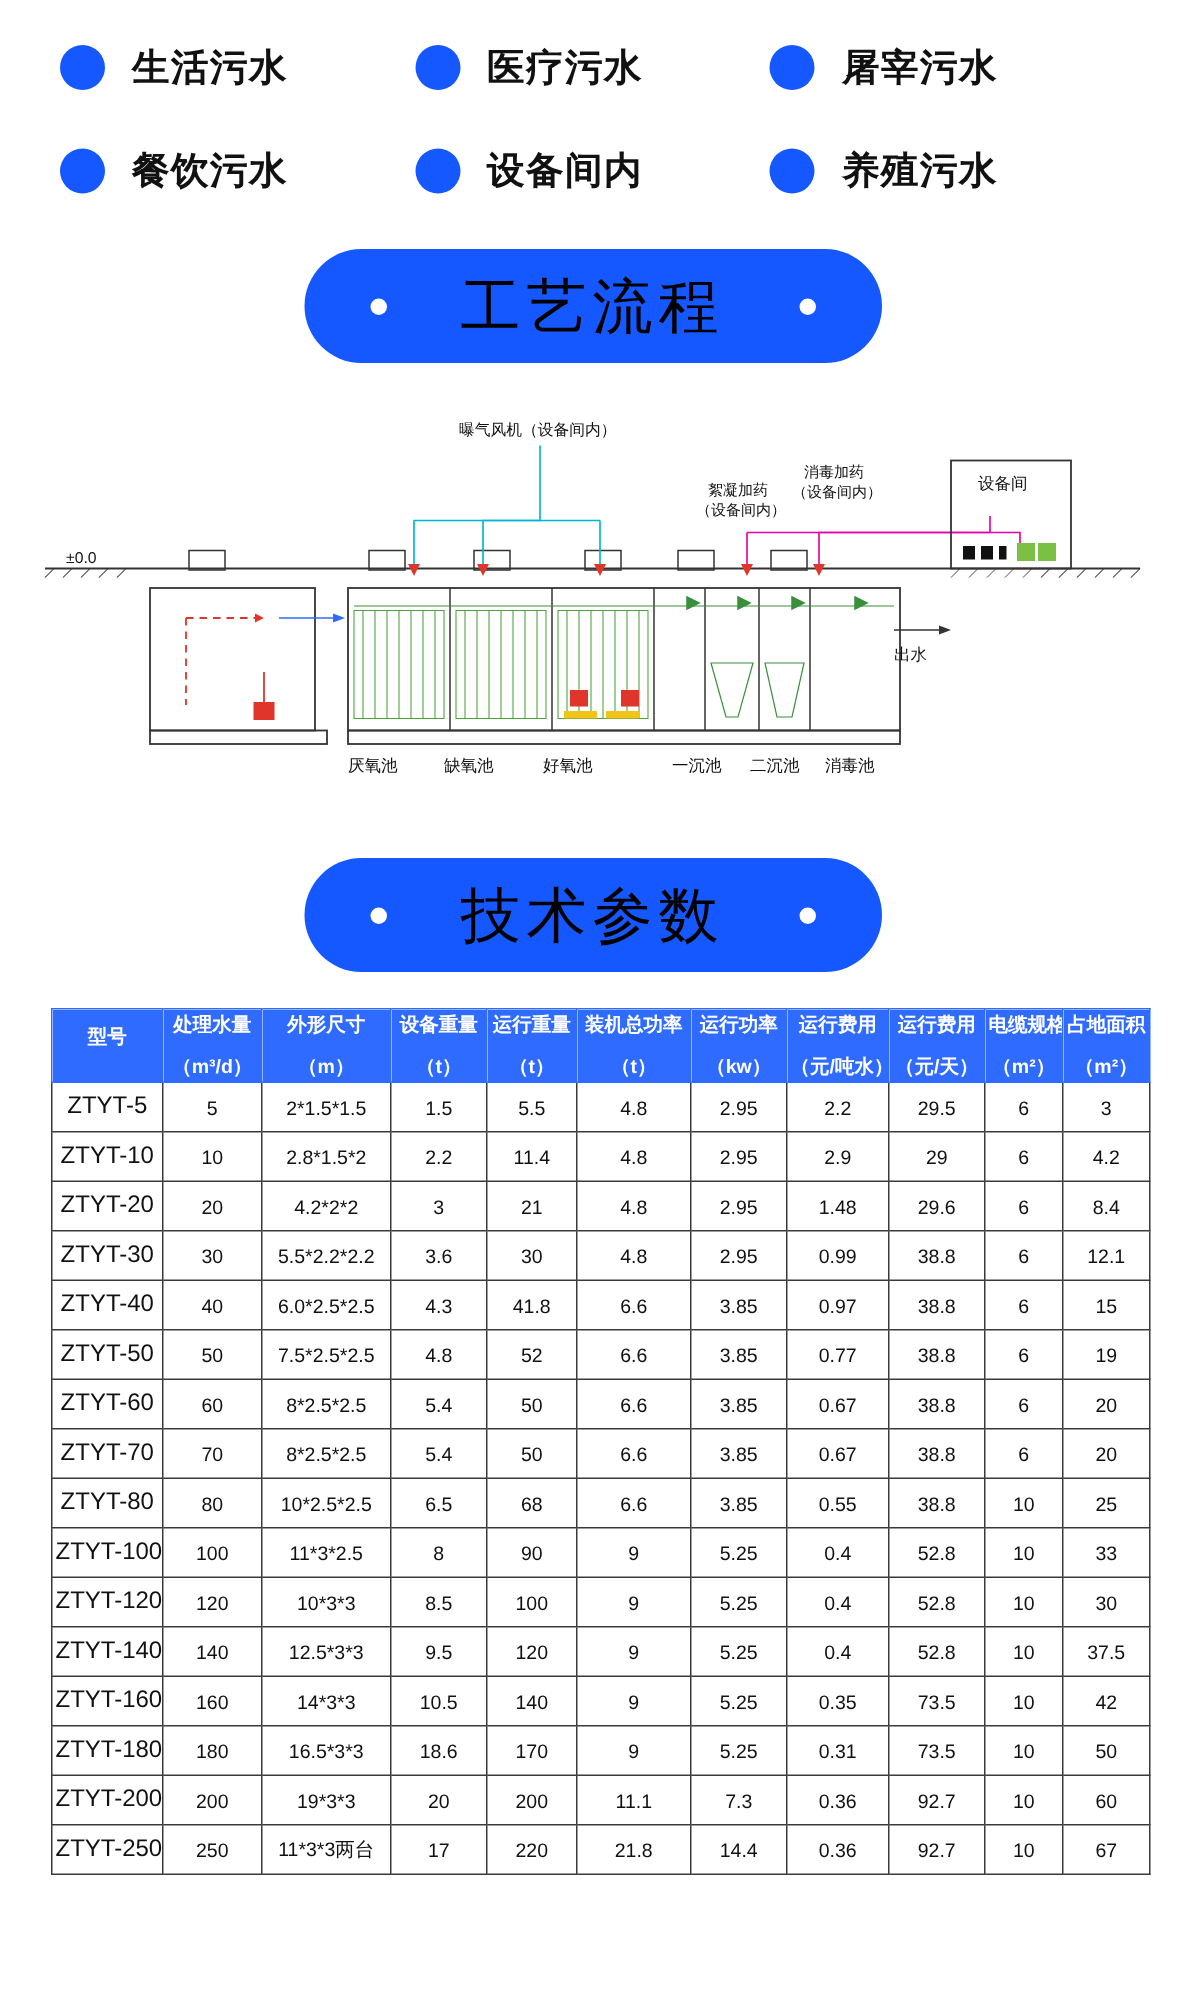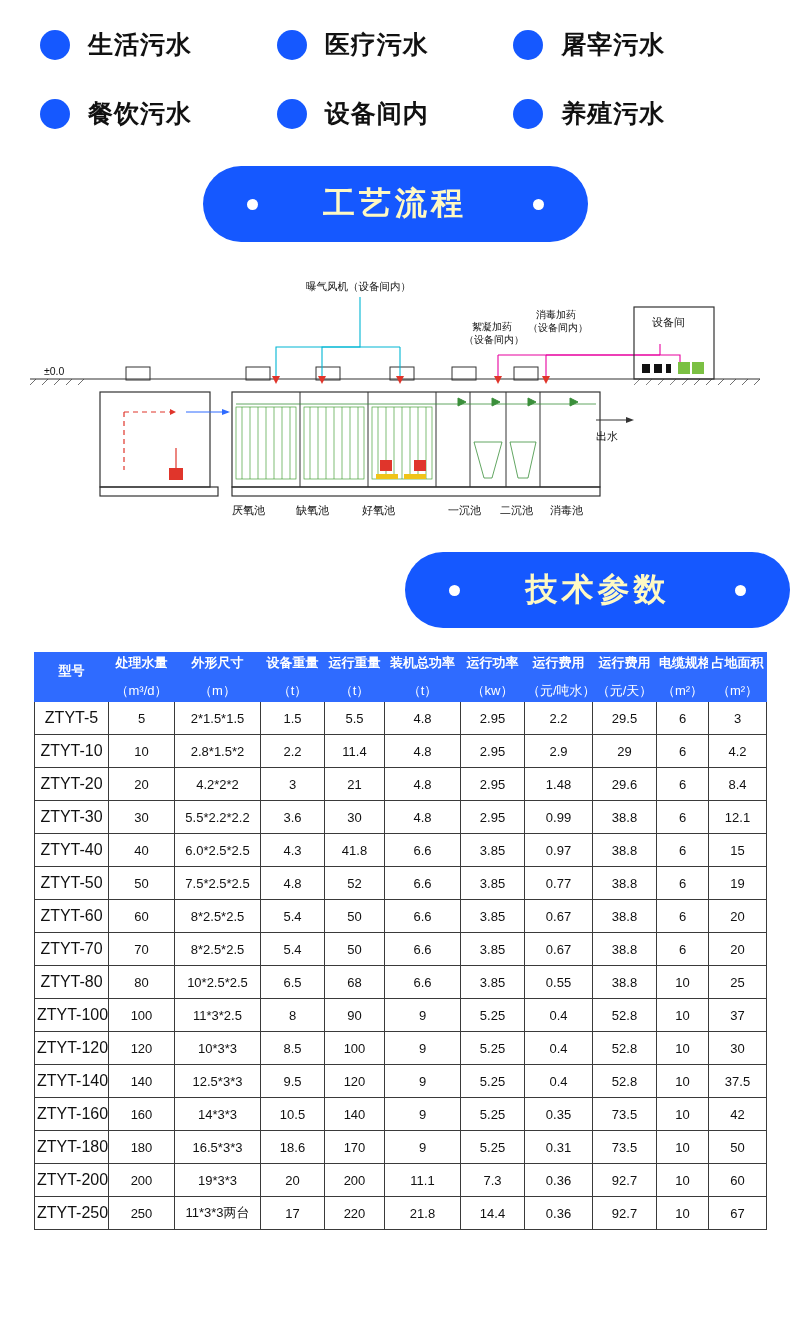--- a/index.html
+++ b/index.html
@@ -42,31 +42,31 @@
   
   .pill-wrap{display:flex;justify-content:center;}
   .pill{
     width:385px;height:76px;
     background:#1558ff;
     border-radius:40px;
     display:flex;align-items:center;justify-content:center;
     position:relative;
   }
   .pill .ttl{
-    color:#fef9c3;font-size:32px;font-weight:bold;letter-spacing:4px;
+    color:#000000;font-size:40px;font-weight:normal;letter-spacing:4px;
   }
   .pill .side-dot{
     position:absolute;width:11px;height:11px;border-radius:50%;
     background:#ffffff;top:50%;margin-top:-5px;
   }
   .pill .side-dot.left{left:44px;}
   .pill .side-dot.right{right:44px;}
 
   .sec1{margin-top:6px;}
-  .sec2{justify-content:flex-end;}
+  .sec2{margin-top:20px;}
 
   
   .diagram{
     position:relative;
     width:790px;height:300px;
     margin-top:10px;
   }
   .diagram svg{display:block;}
 
   
@@ -91,21 +91,21 @@
   }
   table.params thead th{
     background:#2f6bff;
     color:#ffffff;
     font-weight:bold;
     height:48px;
     line-height:1.25;
     font-size:13px;
     border-color:#2f6bff;
   }
-  table.params thead th .l2{display:block;font-weight:normal;margin-top:11px;}
+  table.params thead th .l2{display:block;font-weight:bold;margin-top:11px;}
   table.params tbody td:first-child{font-size:16px;}
 </style>
 </head>
 <body>
 
 <div class="page">
 
   <div class="types">
 
     <div class="types-row">
@@ -463,21 +463,21 @@
             <td>ZTYT-100</td>
             <td>100</td>
             <td>11*3*2.5</td>
             <td>8</td>
             <td>90</td>
             <td>9</td>
             <td>5.25</td>
             <td>0.4</td>
             <td>52.8</td>
             <td>10</td>
-            <td>37</td>
+            <td>33</td>
           </tr>
           <tr>
             <td>ZTYT-120</td>
             <td>120</td>
             <td>10*3*3</td>
             <td>8.5</td>
             <td>100</td>
             <td>9</td>
             <td>5.25</td>
             <td>0.4</td>

